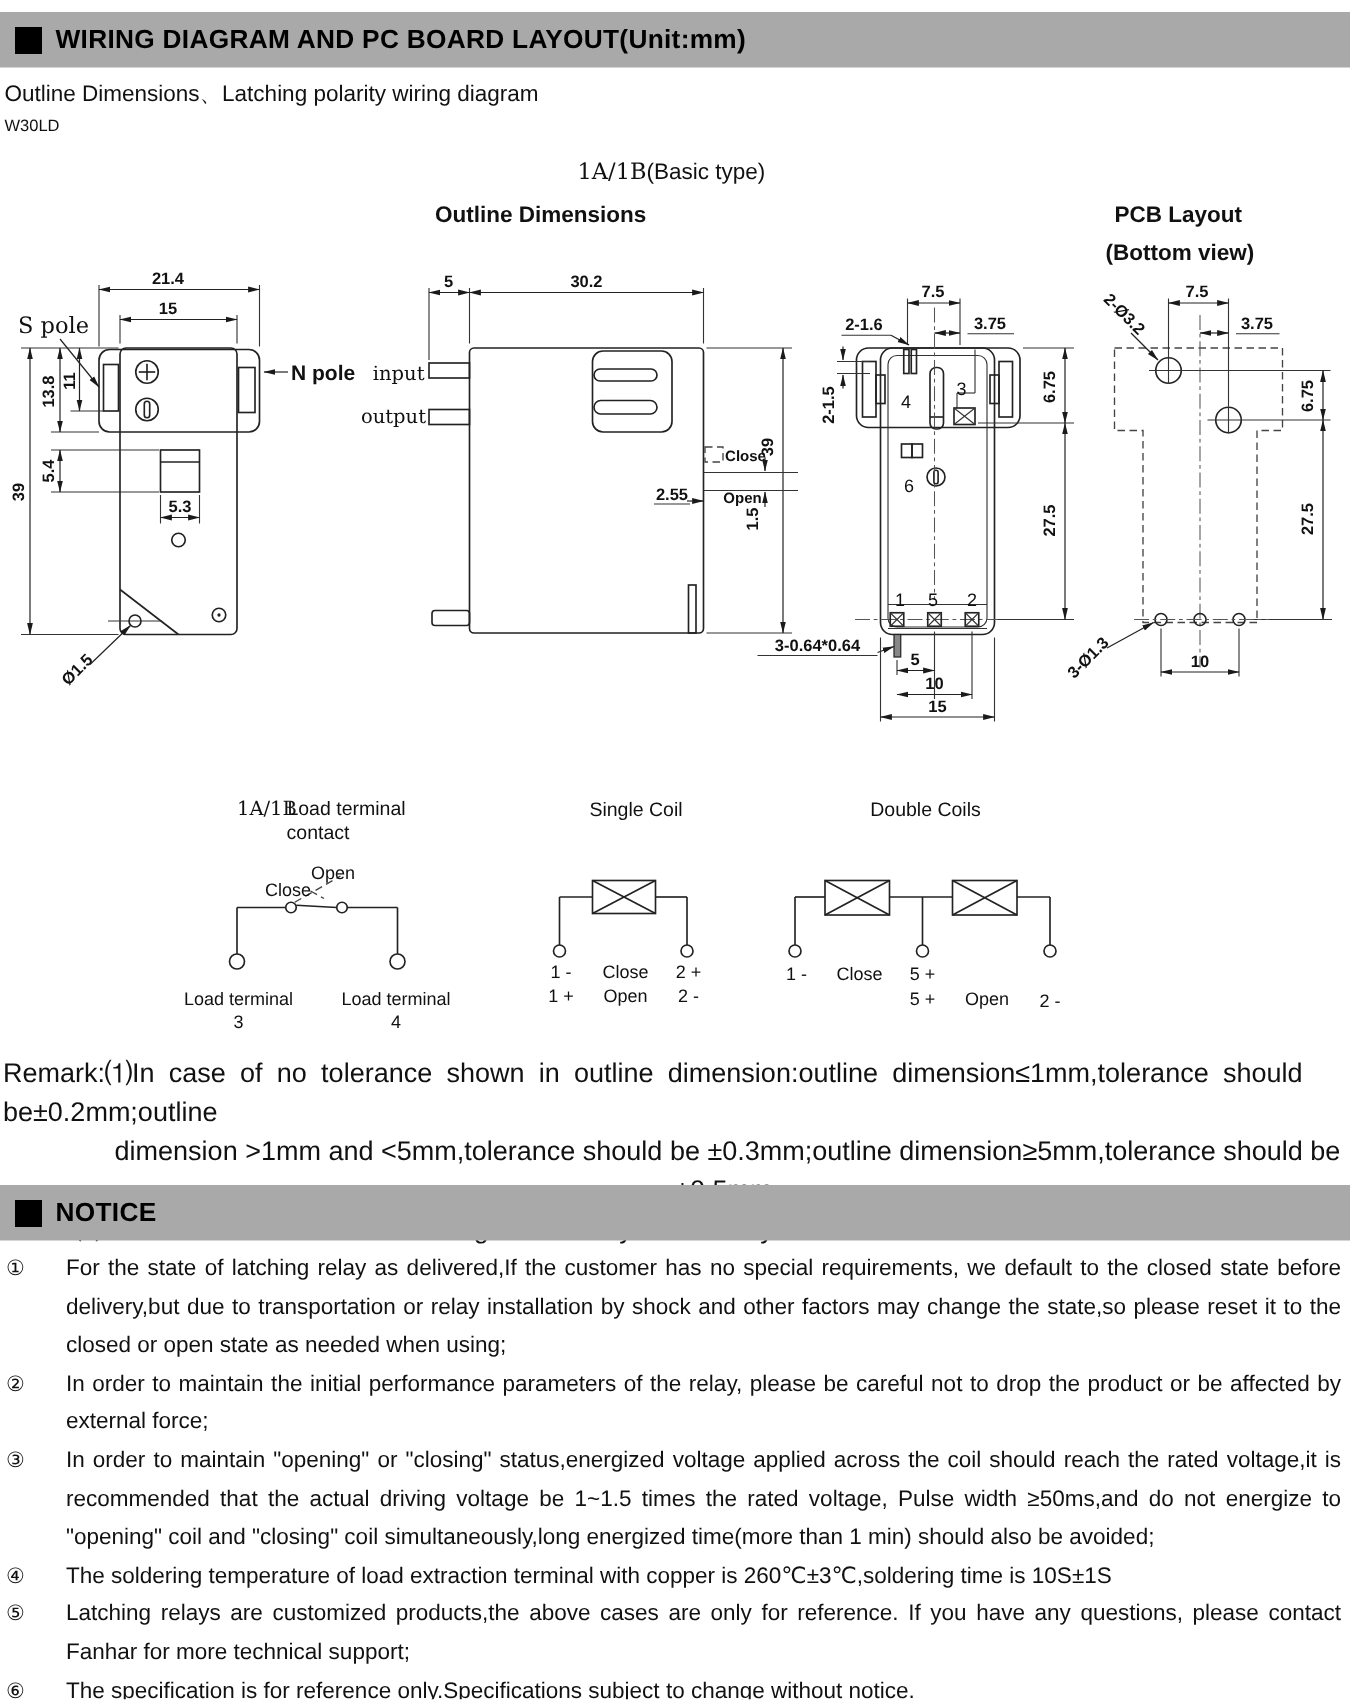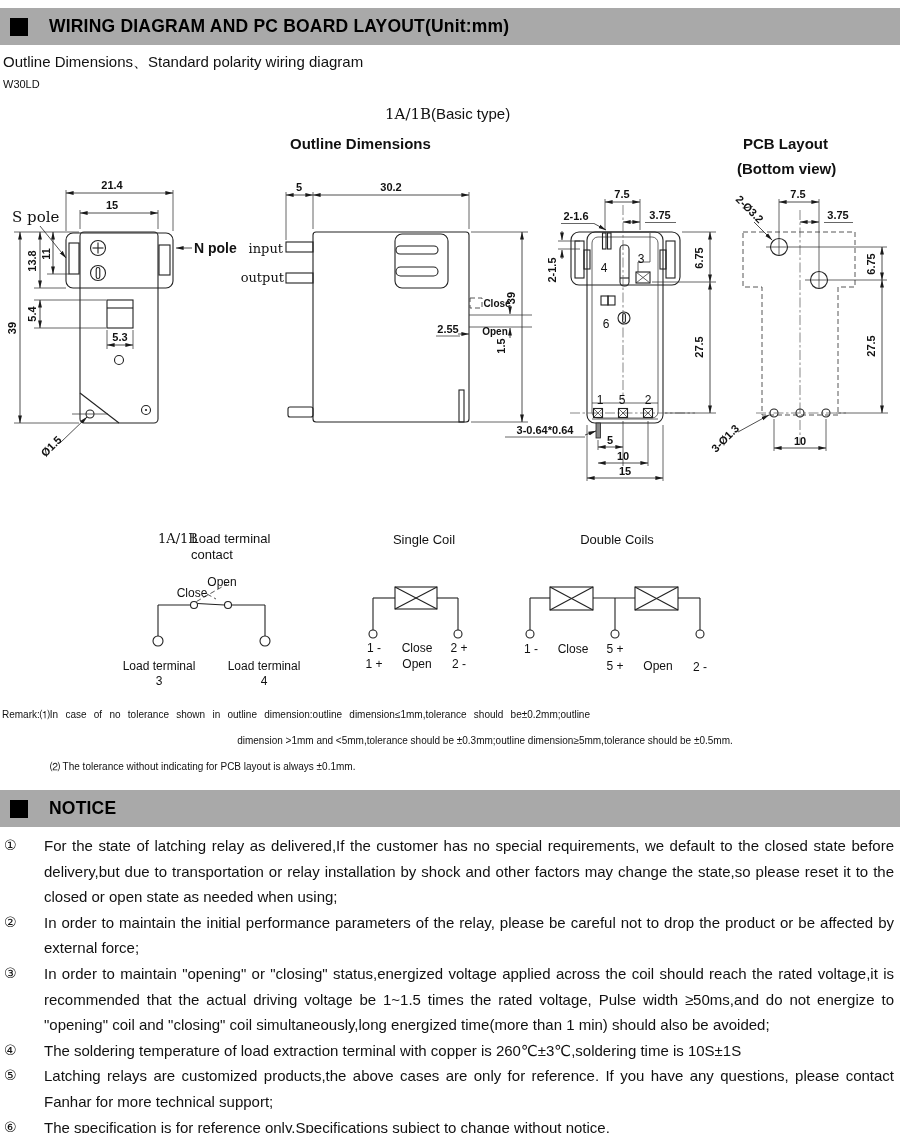--- a/index.html
+++ b/index.html
@@ -1,27 +1,27 @@
 <!DOCTYPE html>
 <html><head>
 <meta charset="utf-8">
 <style>
   html,body{margin:0;padding:0;background:#fff;}
   .page{position:relative;width:900px;height:1133px;background:#fff;overflow:hidden;
         font-family:"Liberation Sans","DejaVu Sans",sans-serif;color:#111;}
   .gbar{position:absolute;left:0;width:900px;height:37px;background:#a9a9a9;display:flex;align-items:center;}
   .gbar .sq{width:18px;height:18px;background:#000;margin-left:10px;flex:0 0 auto;}
   .gbar .t{font-size:17.5px;font-weight:bold;color:#000;margin-left:9px;letter-spacing:0.2px;}
-  .abs{position:absolute;gap:12px;}
+  .abs{position:absolute;}
   .subtitle{top:53px;left:3px;font-size:15px;}
   .model{top:78px;left:3px;font-size:11px;}
   .typetitle{top:105px;left:385px;font-size:15px;}
   .serif{font-family:"DejaVu Serif","Liberation Serif",serif;}
   .sectitle{font-size:15px;font-weight:bold;}
-  .remark{top:702px;left:2px;width:896px;font-size:10px;line-height:26px;}
+  .remark{top:702px;left:2px;width:896px;font-size:18px;line-height:26px;}
   .remark .l1{word-spacing:4.5px;}
   .remark .l2{padding-left:70px;text-align:center;}
   .remark .l3{padding-left:48px;}
   .noticebar{top:790px;}
   .nlist{top:833px;left:4px;width:892px;font-size:15px;line-height:25.6px;}
   .nitem{display:grid;grid-template-columns:29px 1fr;}
   .nitem .num{font-size:14px;}
   .nitem .txt{text-align:justify;padding-right:2px;margin-left:11px;}
   svg{position:absolute;left:0;top:0;}
   .ln{stroke:#222;stroke-width:1.1;fill:none;}
@@ -42,21 +42,21 @@
 </head>
 <body>
 
 <div class="page">
 
   <div class="gbar abs" style="top:8px;">
     <div class="sq"></div>
     <div class="t">WIRING DIAGRAM AND PC BOARD LAYOUT(Unit:mm)</div>
   </div>
 
-  <div class="abs subtitle">Outline Dimensions、Standard polarity wiring diagram</div>
+  <div class="abs subtitle">Outline Dimensions、Latching polarity wiring diagram</div>
   <div class="abs model">W30LD</div>
   <div class="abs typetitle"><span class="serif">1A/1B</span><span>(Basic type)</span></div>
   <div class="abs sectitle" style="top:135px;left:290px;">Outline Dimensions</div>
   <div class="abs sectitle" style="top:135px;left:743px;">PCB Layout</div>
   <div class="abs sectitle" style="top:160px;left:737px;">(Bottom view)</div>
 
   <svg width="900" height="1133" viewBox="0 0 900 1133">
     <defs>
       <marker id="arw" viewBox="0 0 10 6" refX="9.5" refY="3" markerWidth="10" markerHeight="6" orient="auto-start-reverse">
         <path d="M0,0.6 L10,3 L0,5.4 Z" fill="#1a1a1a"></path>

